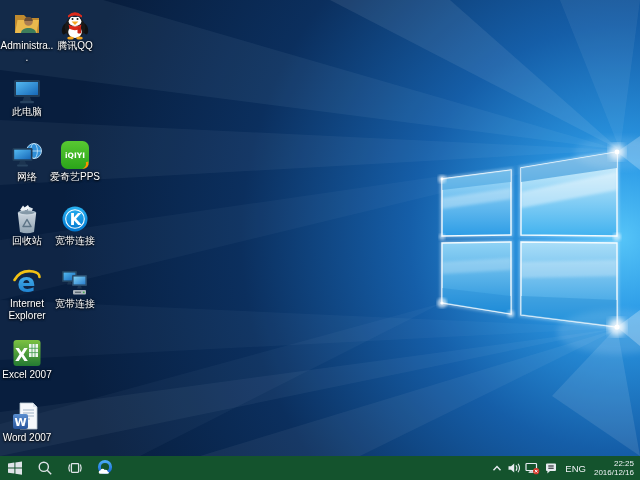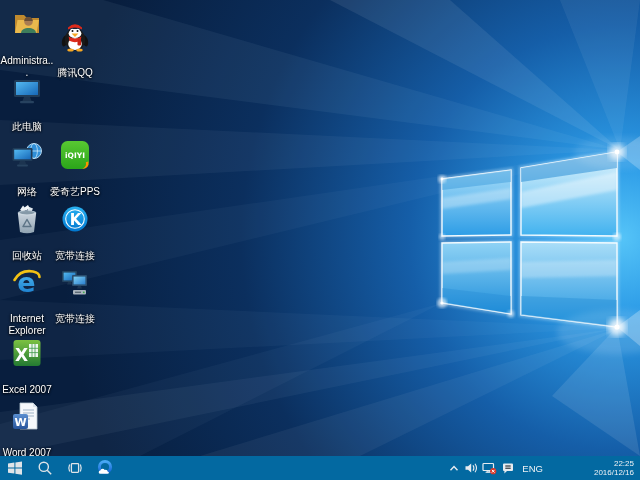--- a/index.html
+++ b/index.html
@@ -8,36 +8,36 @@
     font-family:"Liberation Sans","DejaVu Sans",sans-serif;
     -webkit-user-select:none;user-select:none;
   }
   .wallpaper{position:absolute;left:0;top:0;display:block;}
   svg text{font-family:"DejaVu Sans","Liberation Sans",sans-serif;}
 
   
   .dicon{position:absolute;width:54px;display:flex;flex-direction:column;align-items:center;cursor:default;}
   .dicon svg{display:block;}
   .dicon .lbl{
-    margin-top:15px;font-size:10px;line-height:11.5px;color:#fff;text-align:center;
+    margin-top:0;font-size:10px;line-height:11.5px;color:#fff;text-align:center;
     text-shadow:0 1px 2px rgba(0,0,0,.95),0 0 3px rgba(0,0,0,.8);
     max-width:54px;word-break:break-word;
   }
 
   
   .taskbar{
     position:absolute;left:0;bottom:0;width:640px;height:24px;
-    background:#0369a1;display:flex;align-items:center;
+    background:#14532d;display:flex;align-items:center;
   }
   .tb-left{display:flex;height:100%;}
   .tb-btn{width:30px;height:100%;display:flex;align-items:center;justify-content:center;}
   .tray{margin-left:auto;display:flex;align-items:center;height:100%;}
   .tray-ico{height:100%;display:flex;align-items:center;justify-content:center;padding:0 2px;}
   .lang{color:#eef2f5;font-size:9.5px;padding:0 5px;}
-  .clock{color:#eef2f5;font-size:8px;line-height:9.5px;text-align:right;padding:0 6px 0 3px;margin-left:43px;}
+  .clock{color:#eef2f5;font-size:8px;line-height:9.5px;text-align:right;padding:0 6px 0 3px;}
 </style>
 </head>
 <body>
 
 <div class="screen">
 
   <svg width="0" height="0" style="position:absolute">
     <defs>
       <radialGradient id="bgGlow" gradientUnits="userSpaceOnUse" cx="622" cy="238" r="560">
         <stop offset="0" stop-color="#55c4f8"></stop>
@@ -166,21 +166,21 @@
     <svg width="32" height="32" viewBox="0 0 32 32">
       <path d="M4 7 h9 l3 3 h12 v15 H4 Z" fill="#c08a2e"></path>
       <path d="M4 25 L6.5 12 h21.5 l-2.5 13 Z" fill="#e9b94d"></path>
       <circle cx="17.5" cy="13.5" r="4.3" fill="#a97c52"></circle>
       <path d="M17.5 9 a4.3 4.3 0 0 1 4.3 4 l-8.6 0 a4.3 4.3 0 0 1 4.3 -4 Z" fill="#6b4f35"></path>
       <path d="M10 25 c0 -6.8 15 -6.8 15 0 Z" fill="#3e7d5b"></path>
     </svg>
     <div class="lbl">Administra...</div>
   </div>
 
-  <div class="dicon" style="left:48px;top:20px">
+  <div class="dicon" style="left:48px;top:8px">
     <svg width="32" height="32" viewBox="0 0 32 32">
       <ellipse cx="5.8" cy="21" rx="2.8" ry="5.6" fill="#111" transform="rotate(14 5.8 21)"></ellipse>
       <ellipse cx="26.2" cy="21" rx="2.8" ry="5.6" fill="#111" transform="rotate(-14 26.2 21)"></ellipse>
       <ellipse cx="16" cy="19.5" rx="10.3" ry="11" fill="#1a1a1a"></ellipse>
       <ellipse cx="16" cy="24" rx="6.8" ry="6" fill="#fff"></ellipse>
       <ellipse cx="16" cy="13.5" rx="6.4" ry="4.6" fill="#fff"></ellipse>
       <circle cx="13.2" cy="10.8" r="2" fill="#fff"></circle>
         <circle cx="18.8" cy="10.8" r="2" fill="#fff"></circle>
       <circle cx="13.5" cy="11.1" r="1" fill="#111"></circle>
         <circle cx="18.5" cy="11.1" r="1" fill="#111"></circle>

